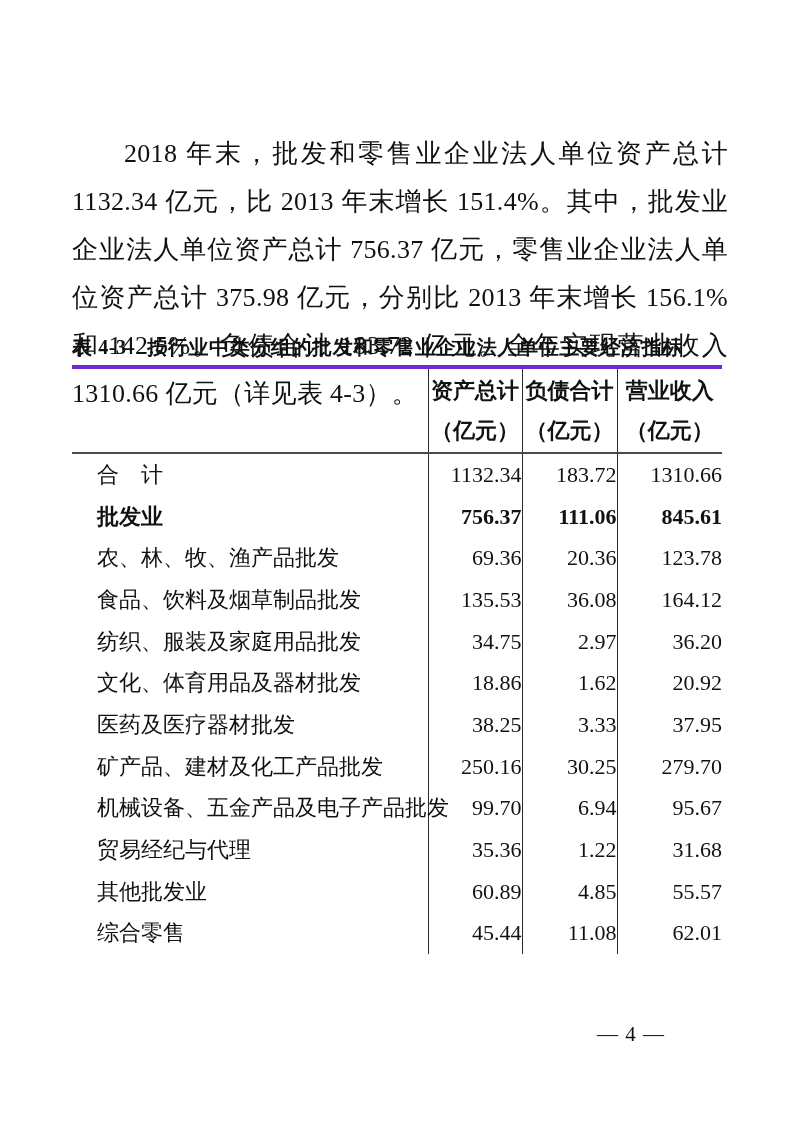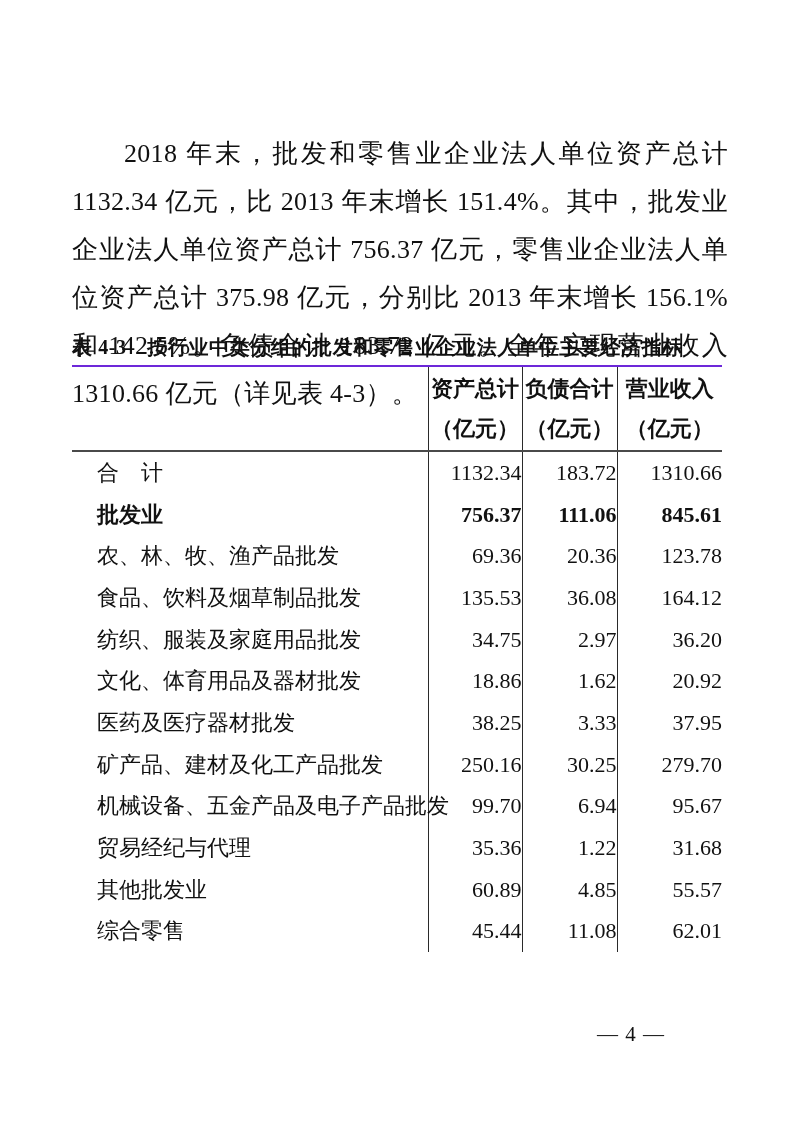--- a/index.html
+++ b/index.html
@@ -34,21 +34,21 @@
     letter-spacing: 0.6px;
     white-space: nowrap;
   }
   table.econ {
     position: absolute;
     left: 72px;
     top: 365px;
     width: 650px;
     border-collapse: collapse;
     table-layout: fixed;
-    border-top: 2px solid #6d28d9;
+    border-top: 4px solid #6d28d9;
   }
   table.econ th:nth-child(n+2),
   table.econ td:nth-child(n+2) { border-left: 1.5px solid #2a2a2a; }
   table.econ thead th {
     height: 83px;
     border-bottom: 2px solid #4a4a4a;
     font-weight: 700;
     font-size: 22px;
     padding: 0;
     vertical-align: middle;

